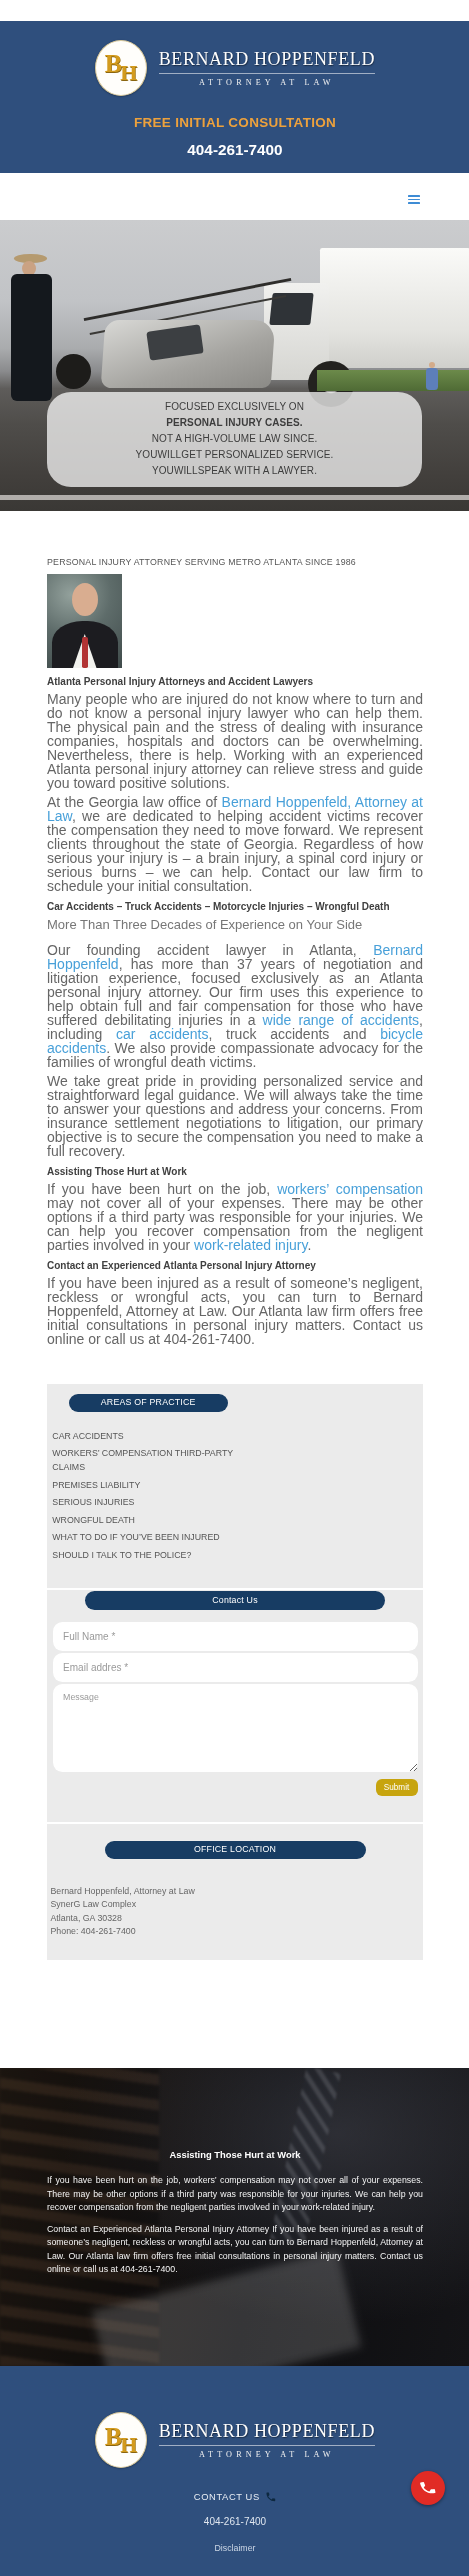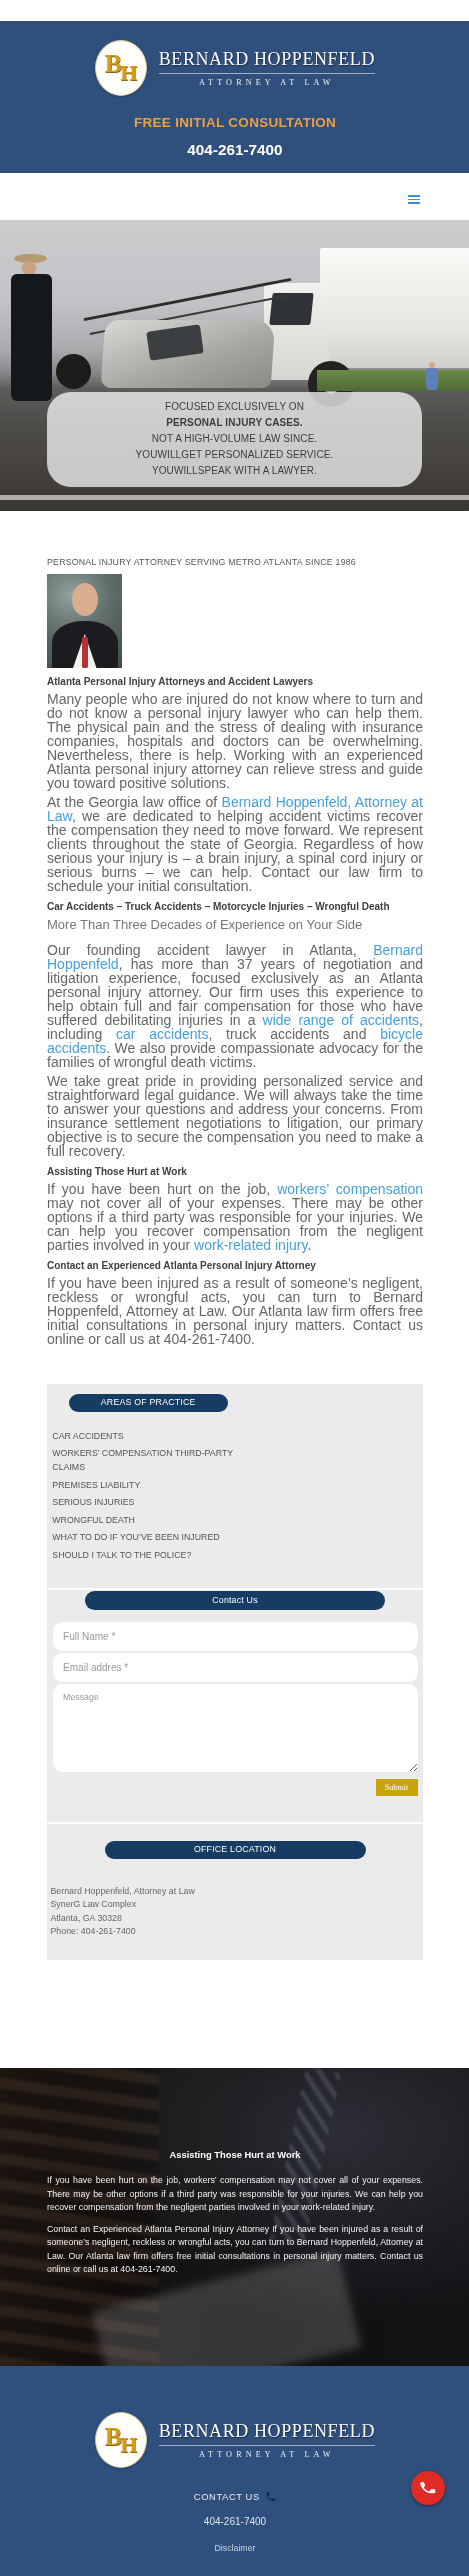--- a/index.html
+++ b/index.html
@@ -90,22 +90,22 @@
   .area-list { margin-top:17.6px; }
   .area-item { font-size:8.8px; color:#555; line-height:13.5px; margin-bottom:4.1px; max-width:194px; cursor:pointer; }
   .panel-form { margin-top:2.3px; height:232px; padding-top:1.2px; }
   .pill-contact { width:300px; margin:0 auto 11.7px auto; height:19px; line-height:19px; border-radius:10px; }
   .f-input { display:block; width:365px; margin:0 auto 2px auto; height:29px; border:none; border-radius:9.4px;
              background:#fff; padding:0 10.6px; font-size:10px; color:#444; font-family:inherit; }
   .f-textarea { display:block; width:365px; margin:0 auto; height:88px; border:none; border-radius:9.4px;
                 background:#fff; padding:8.2px 10.6px; font-size:8.8px; color:#444; font-family:inherit; resize:both; }
   .f-input::placeholder, .f-textarea::placeholder { color:#9a9a9a; }
   .submit-row { width:365px; margin:7px auto 0 auto; text-align:right; }
-  .submit-btn { background:#C7A40E; color:#fff; border:none; border-radius:0; width:42px; height:17px;
-                font-size:8.2px; font-family:Liberation Serif, serif; cursor:pointer; }
+  .submit-btn { background:#C7A40E; color:#fff; border:none; border-radius:6px; width:42px; height:17px;
+                font-size:8.2px; font-family:Liberation Sans, sans-serif; cursor:pointer; }
   .panel-office { margin-top:2.3px; height:136px; padding:16.4px 0 0 0; }
   .pill-office { width:261px; margin:0 auto; }
   .office-lines { margin:26px 0 0 3.5px; }
   .office-line { font-size:8.8px; color:#666; line-height:13.5px; }
 
   
   .dark-section { position:absolute; top:2068px; left:0; width:470px; height:298px; overflow:hidden; color:#f2f2f2;
                   background:
                     radial-gradient(ellipse at 72% 22%, rgba(70,72,82,.55), transparent 58%),
                     linear-gradient(100deg,#241c15 0%,#161210 30%,#0d0d0f 55%,#141417 100%); }

